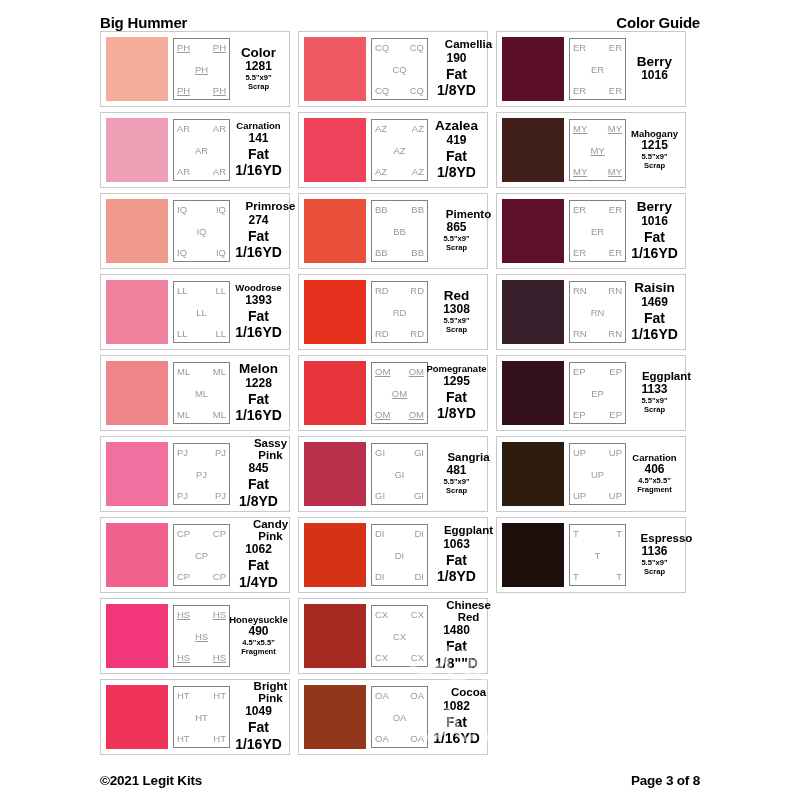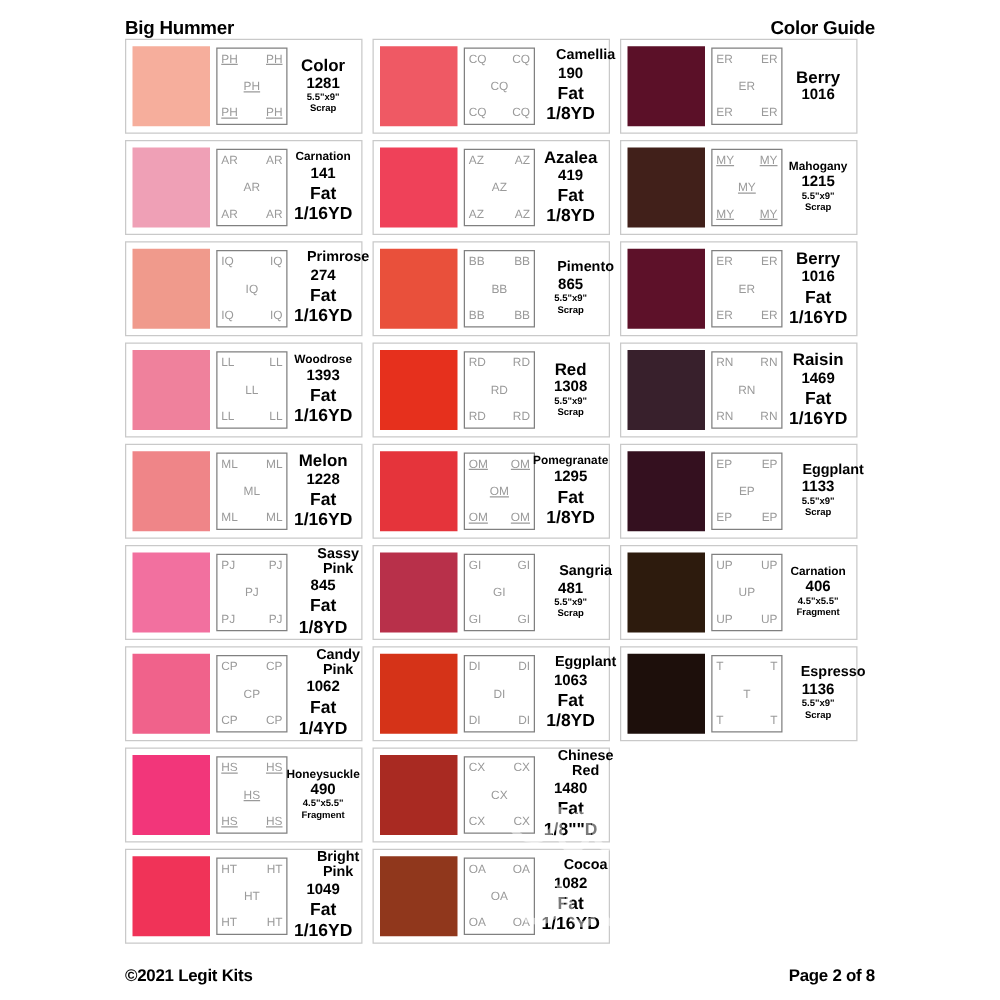--- a/index.html
+++ b/index.html
@@ -762,16 +762,16 @@
         <path d="M162 112 C156 132 166 148 178 138 C188 128 182 110 174 114"></path>
         <path d="M192 94 C186 130 196 152 210 142"></path>
         <path d="M218 110 C212 132 222 148 234 138"></path>
         <path d="M244 108 C236 134 248 152 262 140 C274 130 266 108 256 114"></path>
       </g>
     </svg>
   </div>
 
   <div class="page-footer">
     <div class="footer-left">©2021 Legit Kits</div>
-    <div class="footer-right">Page 2 of 8</div>
+    <div class="footer-right">Page 3 of 8</div>
   </div>
 
 </div>
 
 </body></html>

